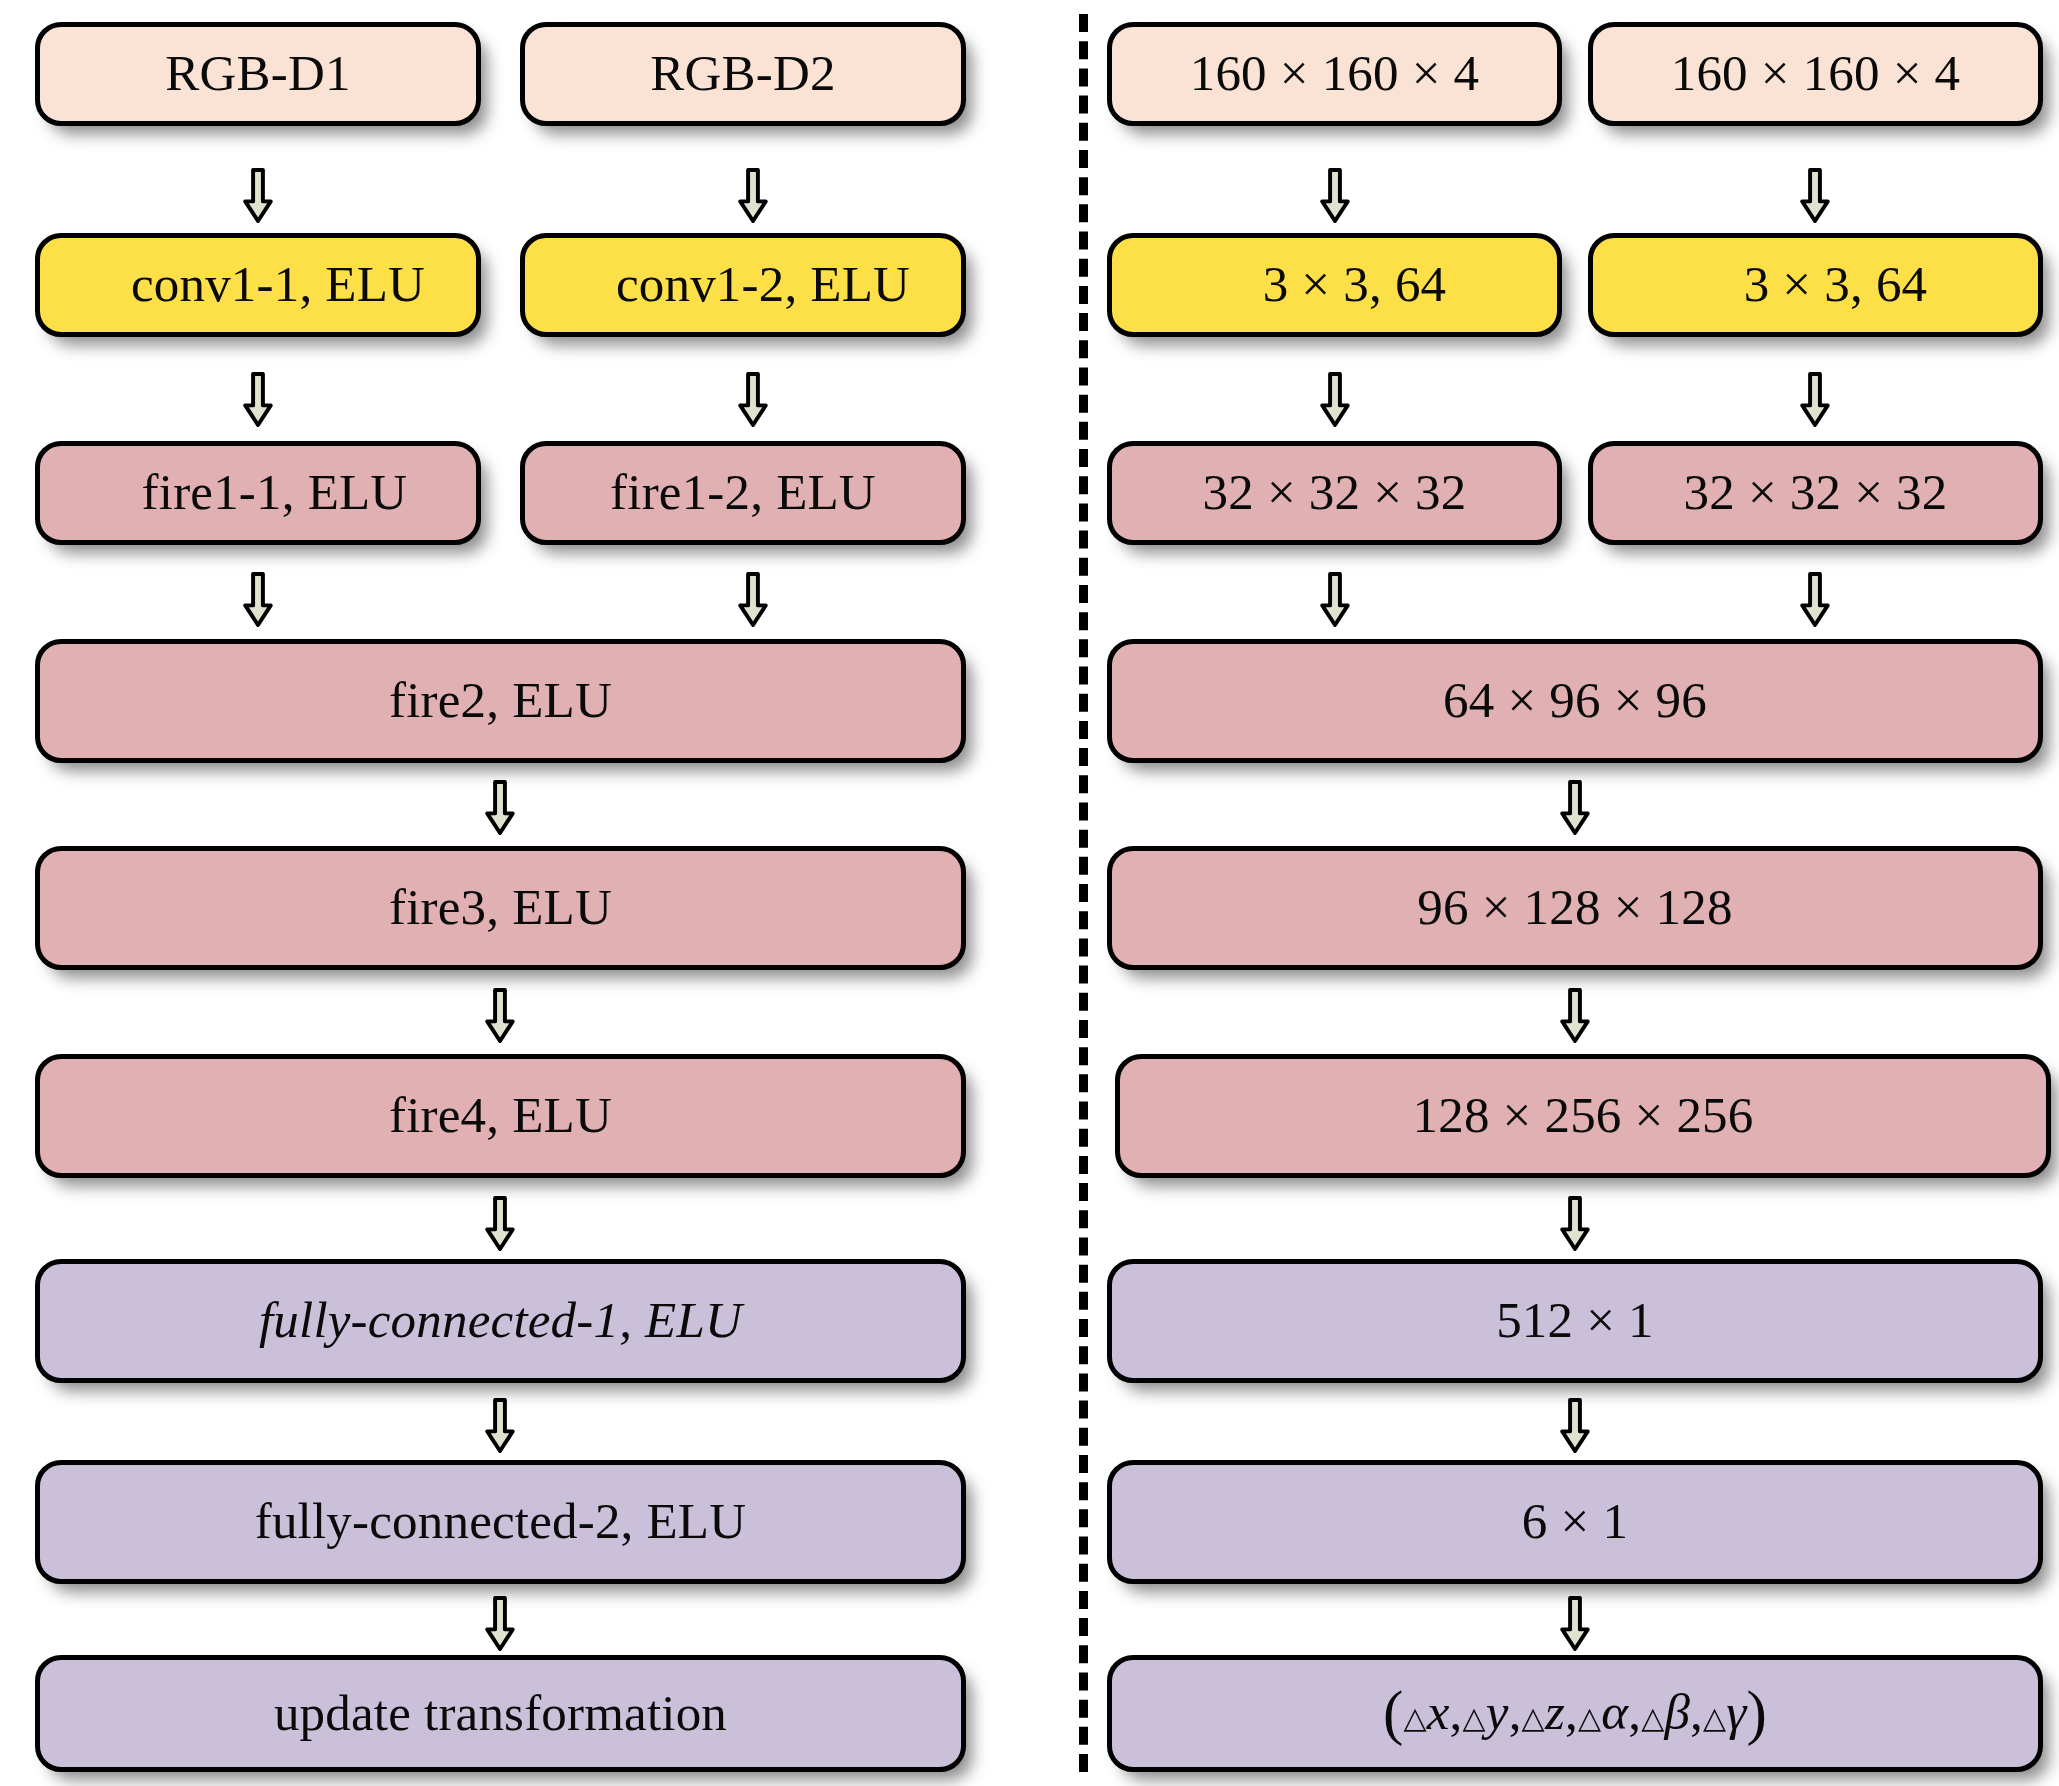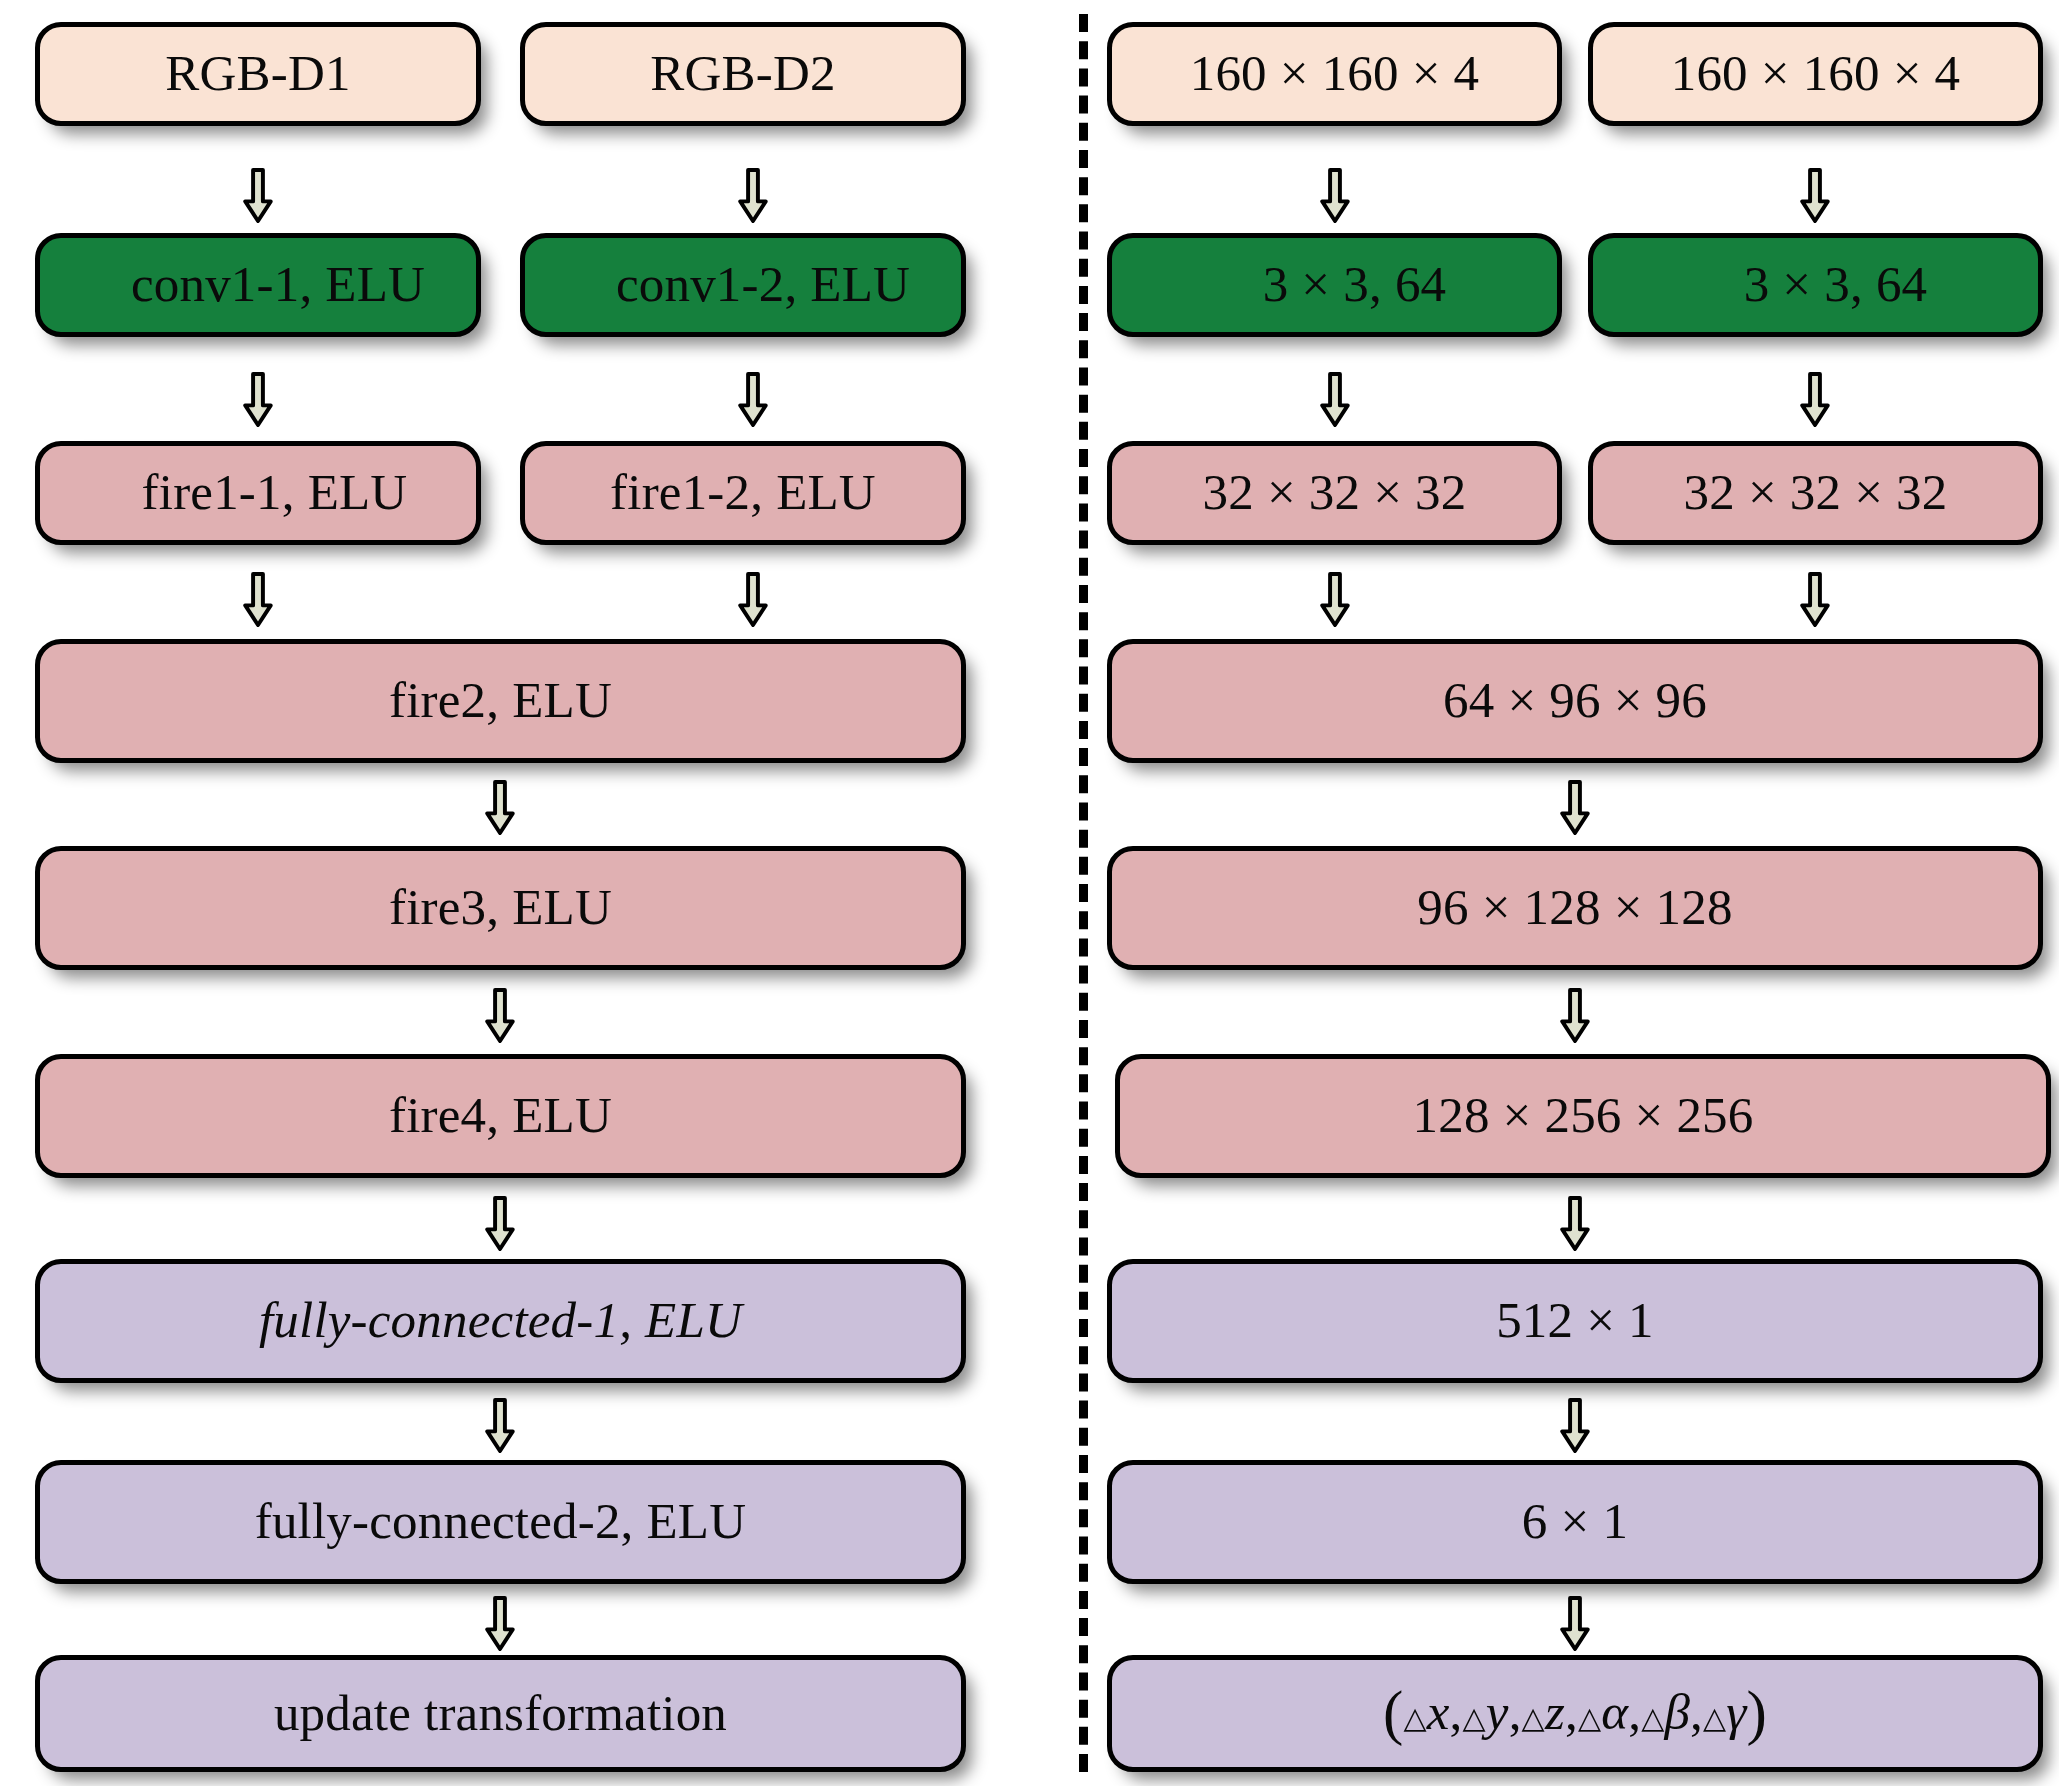--- a/index.html
+++ b/index.html
@@ -61,21 +61,21 @@
     box-shadow: 10px 12px 16px -4px rgba(0,0,0,0.45);
   }
   .node .label {
     display: block;
     padding: 0 10px;
     white-space: nowrap;
   }
 
   
   .tier-input { background: #fae3d4; }
-  .tier-conv  { background: #15803d; padding-left: 40px; }
+  .tier-conv  { background: #fde047; padding-left: 40px; }
   .tier-fire  { background: #e0b0b2; }
   .tier-fc    { background: #cbc0da; }
 
   
   .arrow {
     position: absolute;
     width: 30px;
     height: 55px;
   }
   .arrow svg { display: block; width: 100%; height: 100%; }

